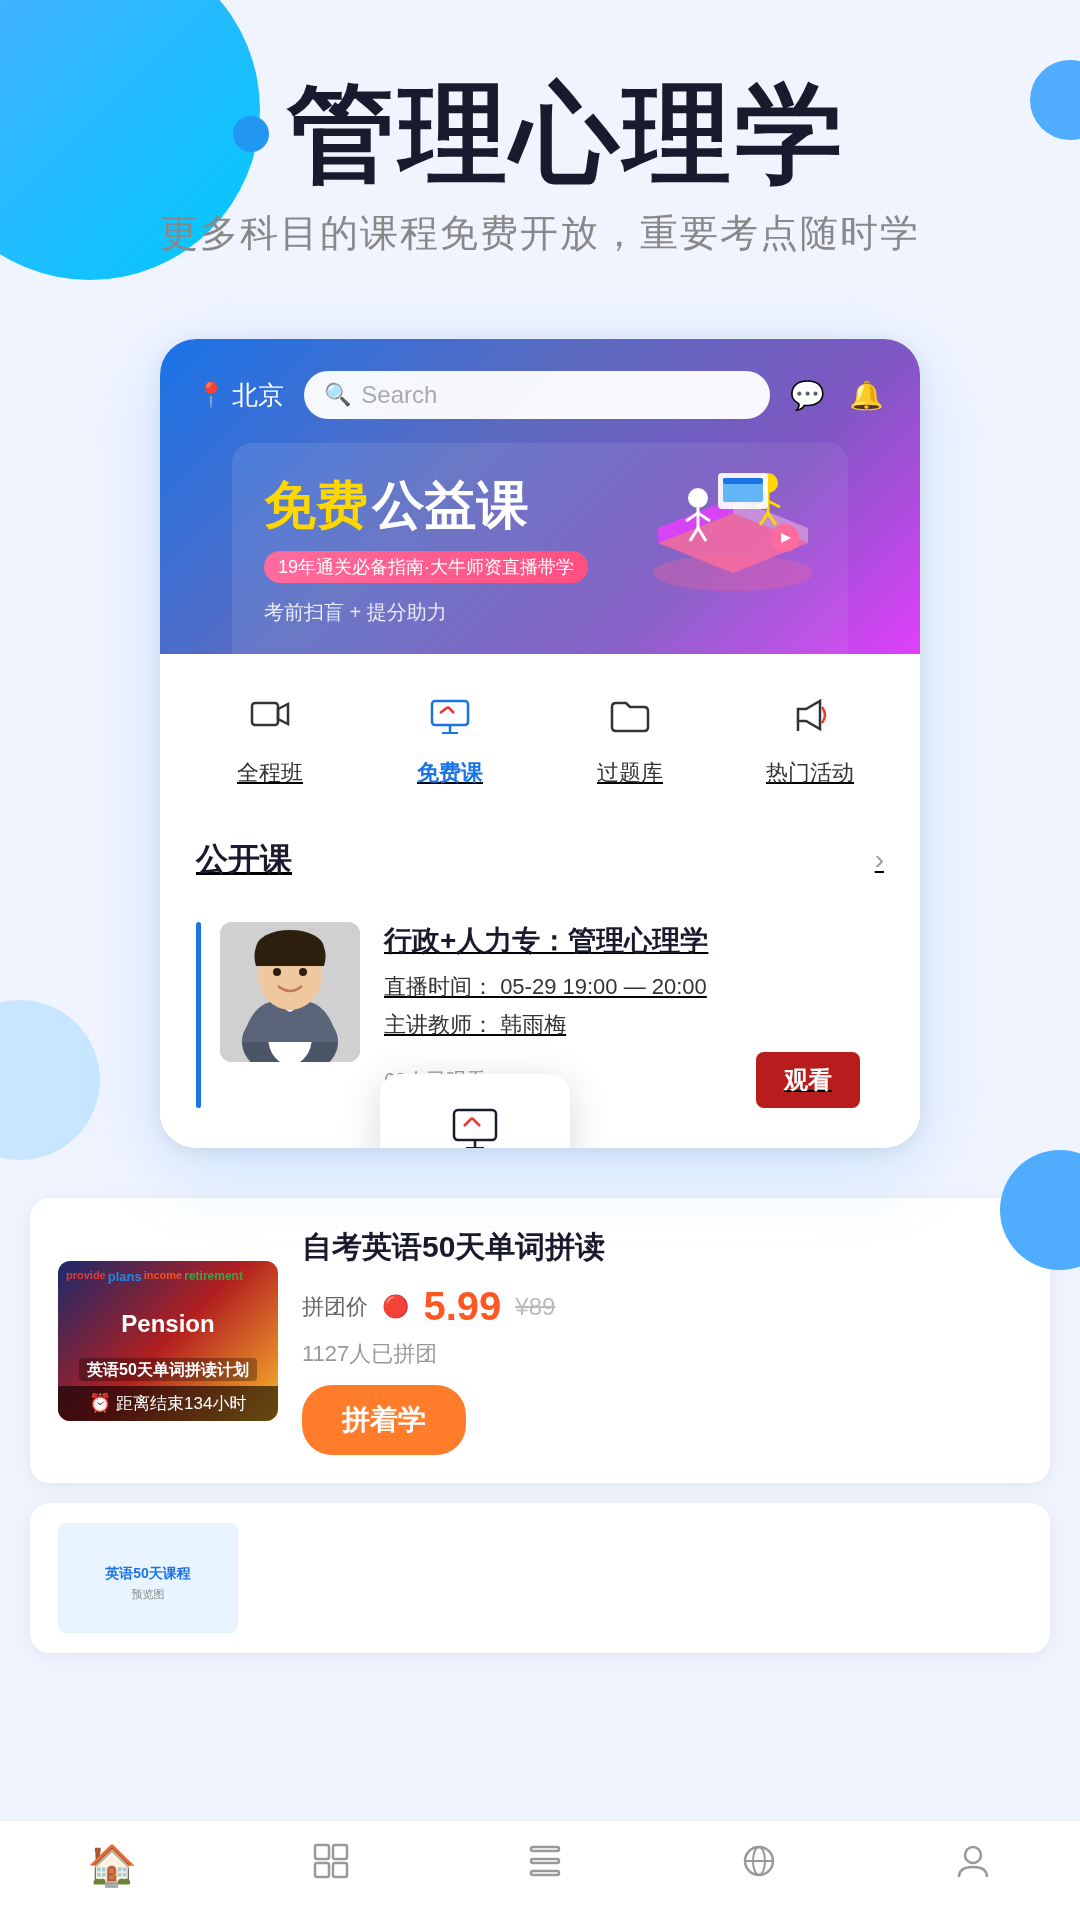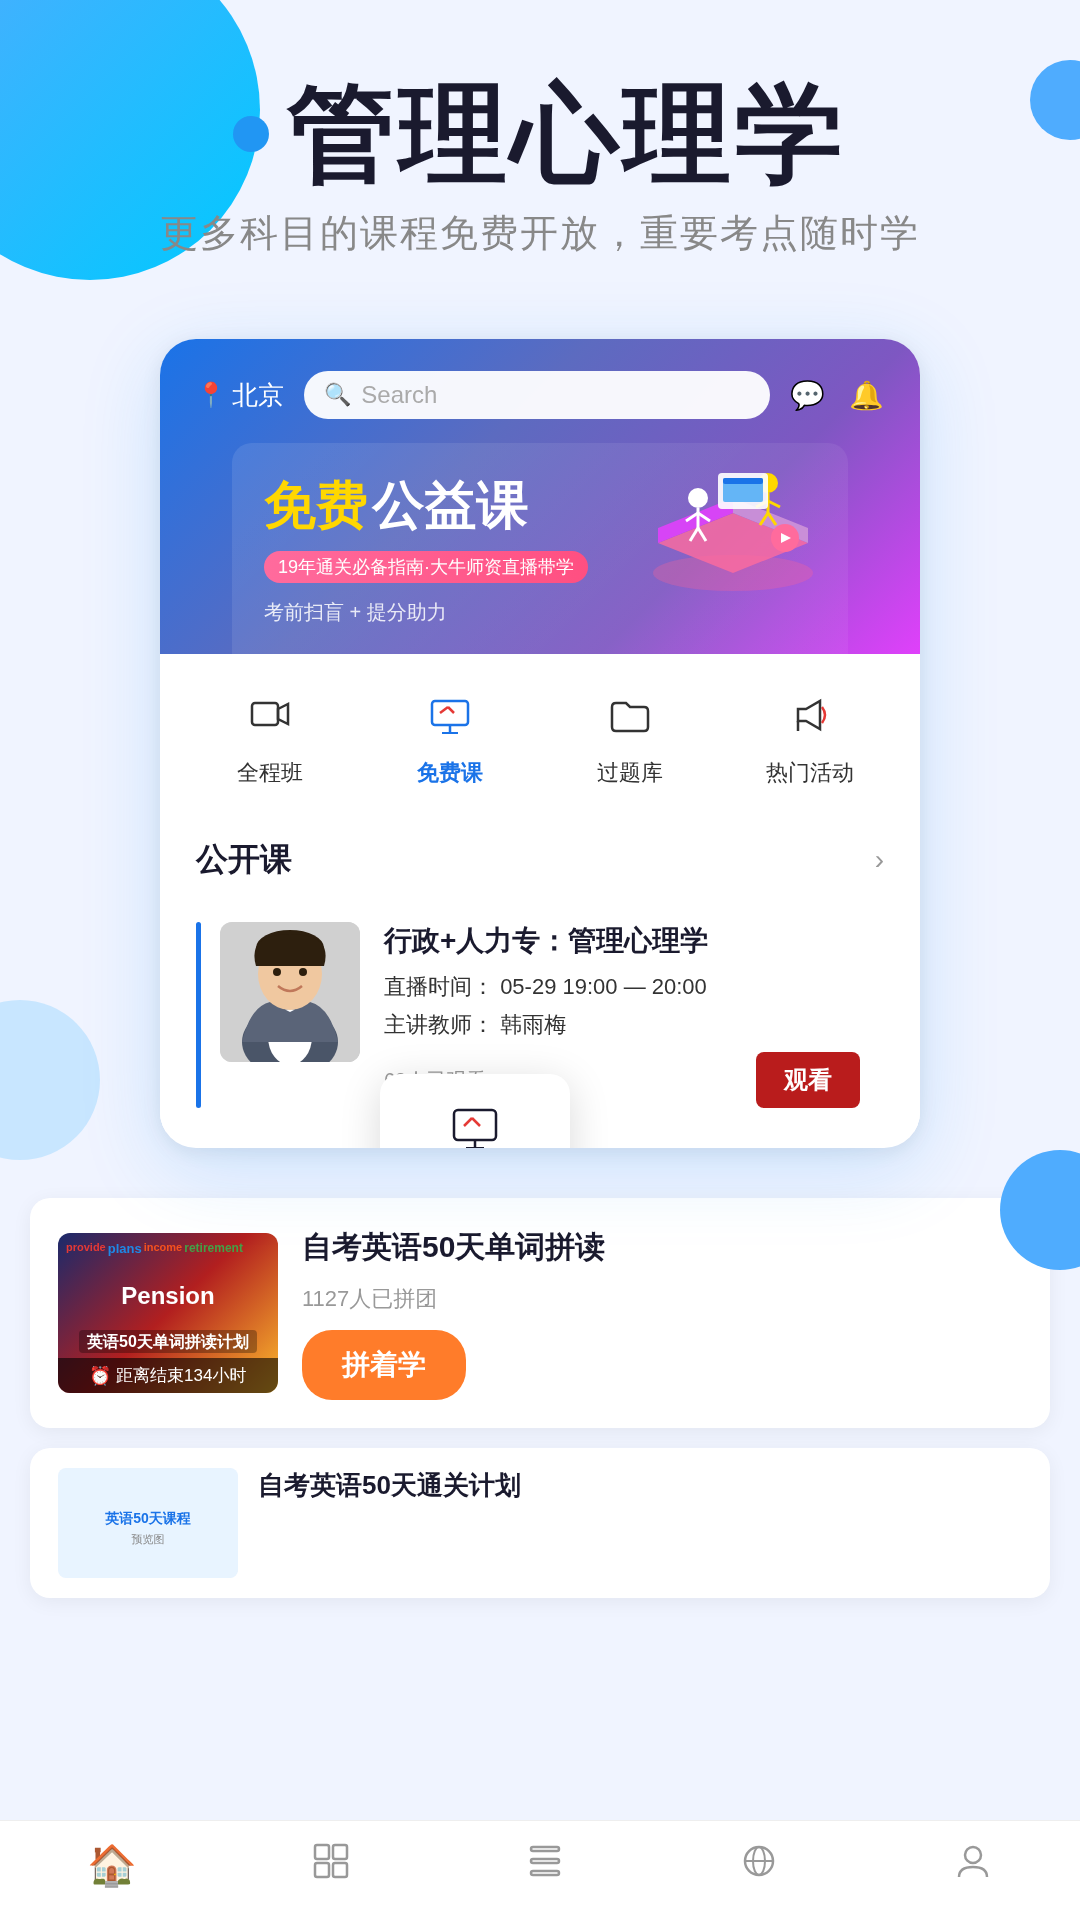--- a/index.html
+++ b/index.html
@@ -617,21 +617,21 @@
               <rect x="85" y="35" width="40" height="6" rx="2" fill="#1a73e8"></rect>
 
               <circle cx="147" cy="95" r="14" fill="#ff6b9d"></circle>
               <polygon points="143,90 143,100 153,95" fill="#fff"></polygon>
             </svg>
           </div>
         </div>
       </div>
     </div>
 
-    <div class="app-nav-area" style="position:relative;">
+    <div class="app-nav-area" style="position:relative;text-decoration:underline;">
       <div class="app-nav-items">
 
         <div class="nav-item">
           <div class="nav-item-icon">
             <svg width="44" height="44" viewBox="0 0 44 44">
                 <rect x="4" y="10" width="26" height="22" rx="3" fill="none" stroke="#333" stroke-width="2.5"></rect>
                 <polygon points="30,16 40,11 40,31 30,26" fill="none" stroke="#333" stroke-width="2.5"></polygon>
               </svg>
           </div>
           <span class="nav-item-label">全程班</span>
@@ -755,35 +755,38 @@
       <span style="color:#fff;font-size:16px;font-weight:700;background:rgba(0,0,0,0.3);padding:3px 8px;border-radius:4px;">英语50天单词拼读计划</span>
     </div>
     <div class="countdown-badge">
       <span style="font-size:18px;">⏰</span>
       <span>距离结束134小时</span>
     </div>
   </div>
 
   <div class="product-info">
     <div class="product-title">自考英语50天单词拼读</div>
+    <div class="price-row">
+      <span class="price-label">拼团价</span>
+      <span class="price-coin">🔴</span>
+      <span class="price-current">5.99</span>
+      <span class="price-original">¥<span>89</span></span>
+    </div>
     <div class="group-count">1127人已拼团</div>
     <button class="group-buy-btn">拼着学</button>
   </div>
 </div>
 
 <div class="product-preview">
   <div class="preview-image">
     <svg width="180" height="110" viewBox="0 0 180 110">
       <rect width="180" height="110" fill="#e8f4ff" rx="8"></rect>
       <text x="90" y="55" text-anchor="middle" fill="#1a73e8" font-size="14" font-weight="600">英语50天课程</text>
       <text x="90" y="75" text-anchor="middle" fill="#888" font-size="11">预览图</text>
     </svg>
-  </div>
-  <div>
-    <div class="preview-title">自考英语50天通关计划</div>
   </div>
 </div>
 
 <div class="tab-bar">
   <div class="tab-item">
     <span class="tab-icon active">🏠</span>
   </div>
   <div class="tab-item">
     <span class="tab-icon">
       <svg width="40" height="40" viewBox="0 0 40 40">

